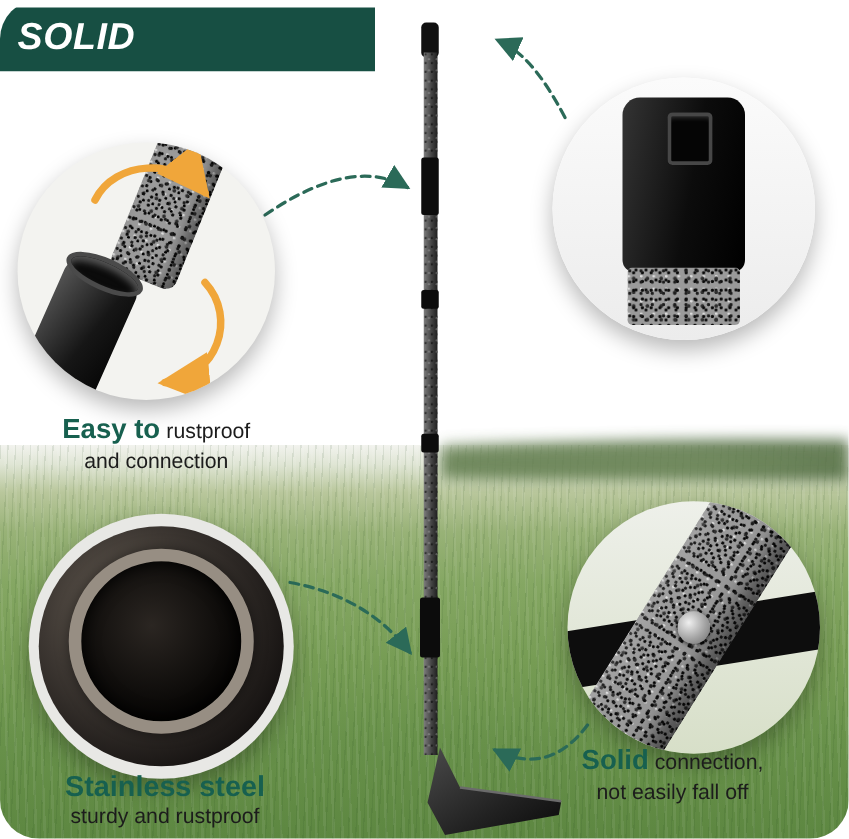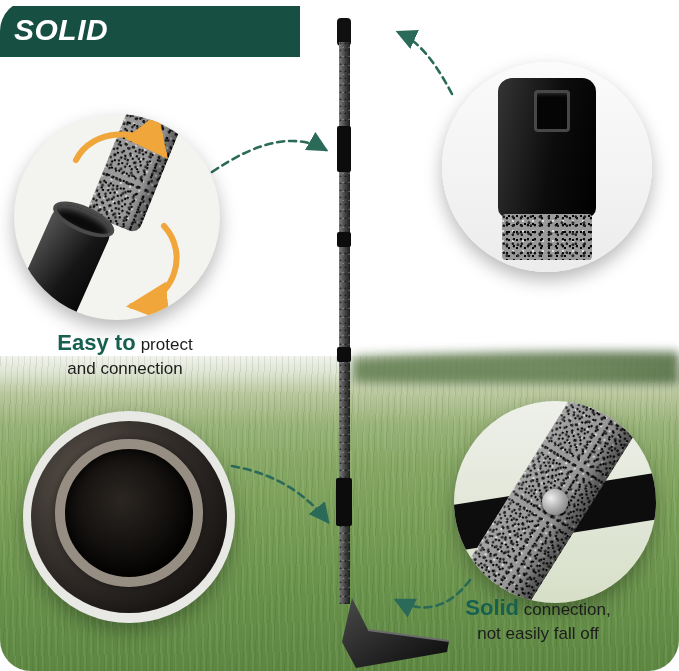--- a/index.html
+++ b/index.html
@@ -218,26 +218,30 @@
 
   <div class="circle c4">
     <div class="clamp-bar"></div>
     <div class="tube-diag speckle"></div>
     <div class="screw"></div>
   </div>
 
   <div class="label lbl1">
     <div>
       <span class="title">Easy to</span>
-      <span class="body">protect</span>
+      <span class="body">rustproof</span>
     </div>
     <div class="body">and connection</div>
   </div>
 
 
+  <div class="label lbl3">
+    <div class="title">Stainless steel</div>
+    <div class="body">sturdy and rustproof</div>
+  </div>
 
   <div class="label lbl4">
     <div>
       <span class="title">Solid</span>
       <span class="body">connection,</span>
     </div>
     <div class="body">not easily fall off</div>
   </div>
 
 </div>

